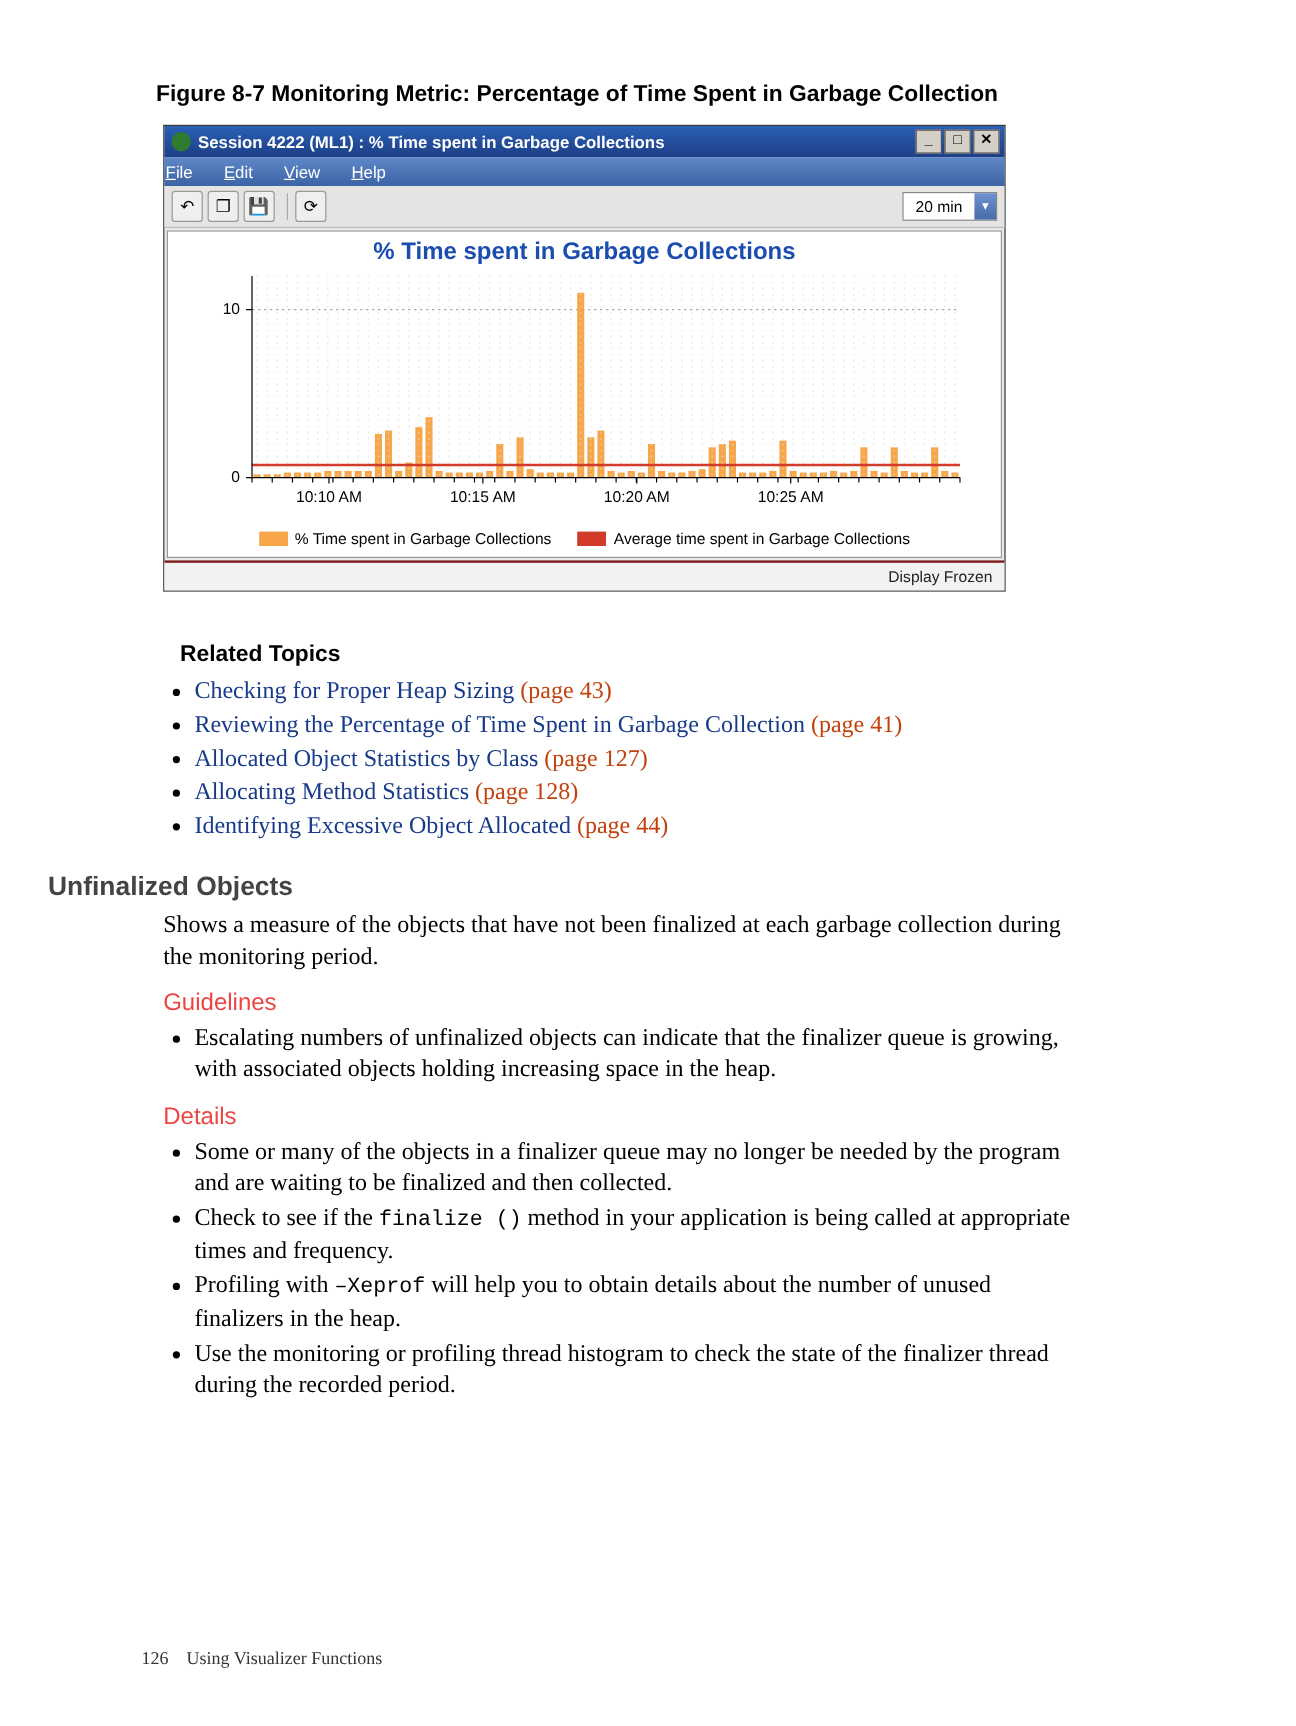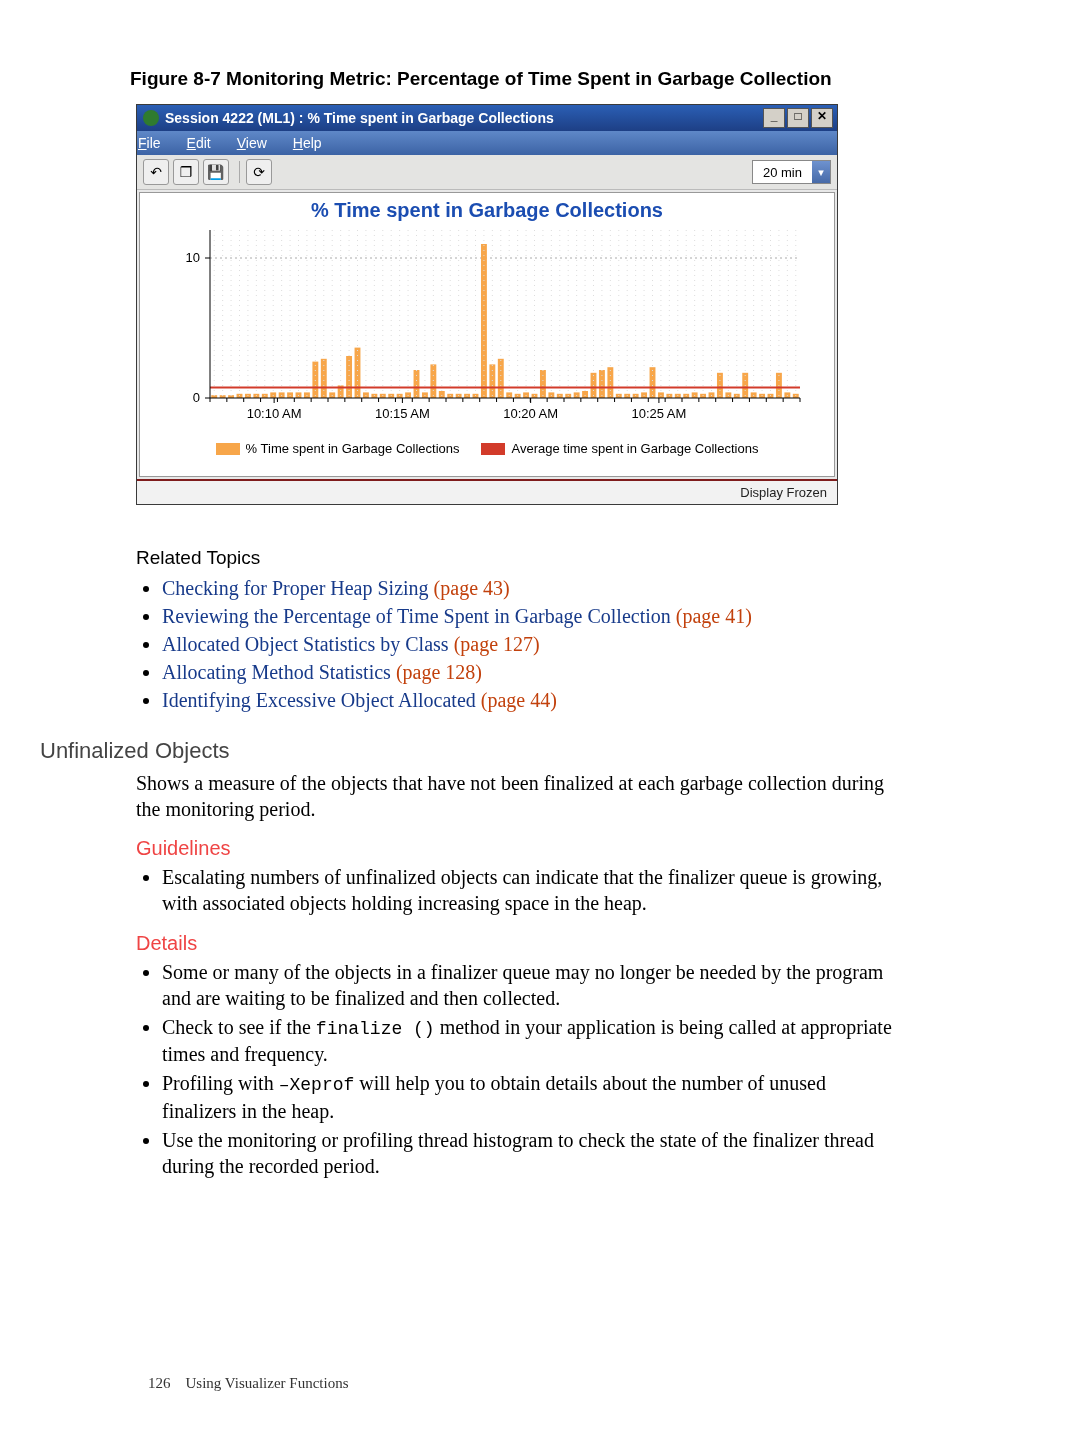--- a/index.html
+++ b/index.html
@@ -107,21 +107,21 @@
     color: #fff;
     text-align: center;
     font-size: 11px;
     line-height: 22px;
   }
 
   .chart-area {
     background: #fff;
     border: 1px solid #999;
     margin: 2px;
-    padding: 6px 10px 20px 10px;
+    padding: 6px 10px 8px 10px;
   }
   .chart-title {
     text-align: center;
     font-family: Arial, sans-serif;
     font-weight: bold;
     font-size: 20px;
     color: #1b4db1;
     margin-bottom: 2px;
   }
   .legend-row {
@@ -138,39 +138,39 @@
     border-top: 2px solid #7f1d1d;
     padding: 4px 10px;
     text-align: right;
     font-size: 13px;
     color: #222;
   }
 
   
   .h-related {
     font-family: Helvetica, Arial, sans-serif;
-    font-weight: normal;
+    font-weight: bold;
     font-size: 19px;
     margin-top: 42px;
     margin-bottom: 6px;
-    margin-left: 6px;
+    margin-left: 20px;
   }
   ul.links {
     margin: 0 0 24px 8px;
     padding-left: 24px;
     font-size: 20px;
     line-height: 1.35;
   }
   ul.links li { margin: 1px 0; }
   ul.links a { color: #173a8a; text-decoration: none; }
   .page-ref { color: #c2410c; }
 
   .h-section {
     font-family: Helvetica, Arial, sans-serif;
-    font-weight: normal;
+    font-weight: bold;
     font-size: 22px;
     color: #444;
     margin: 18px 0 6px -90px;
   }
   .body-text {
     font-size: 20px;
     line-height: 1.32;
     margin: 0 0 14px 6px;
   }
   .h-sub {
@@ -185,21 +185,21 @@
     padding-left: 24px;
     font-size: 20px;
     line-height: 1.3;
   }
   ul.body li { margin: 3px 0; }
   .mono { font-family: "Lucida Console", "Courier New", monospace; font-size: 18px; }
 
   .footer {
     position: absolute;
     bottom: 46px;
-    left: 148px;
+    left: 118px;
     font-size: 15px;
     color: #333;
   }
 </style>
 </head>
 <body>
 
 <div class="page">
 
   <div class="figure-caption">Figure 8-7 Monitoring Metric: Percentage of Time Spent in Garbage Collection</div>

